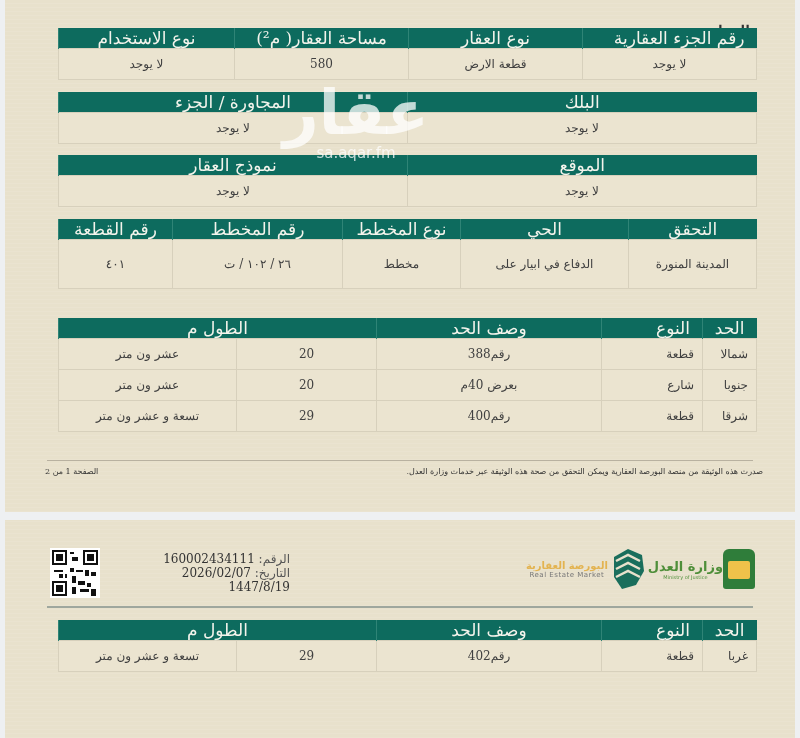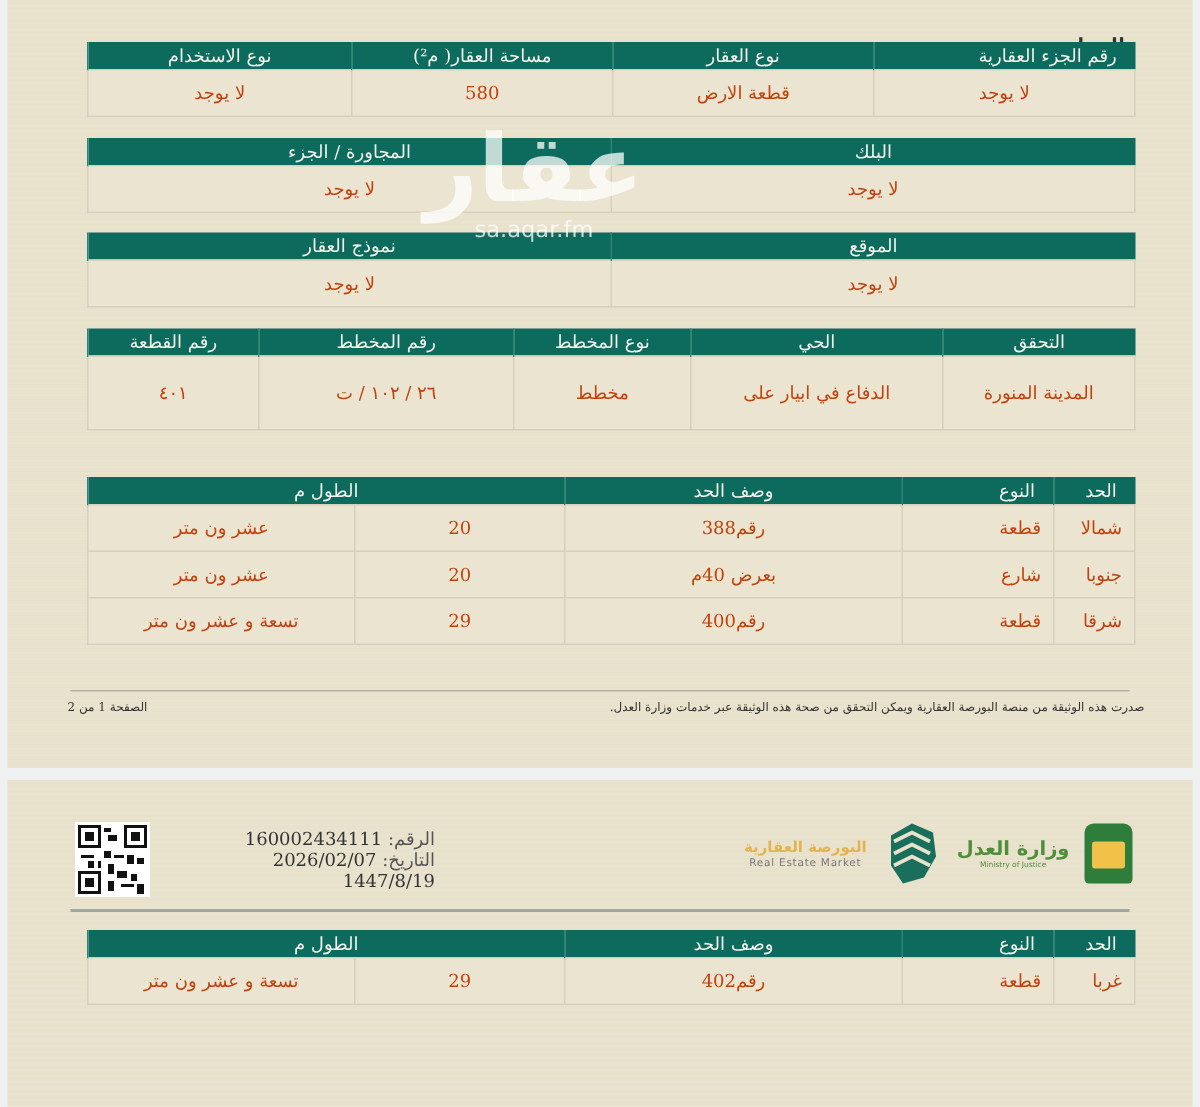--- a/index.html
+++ b/index.html
@@ -30,54 +30,54 @@
     position: absolute;
     left: 53px; width: 698px;
     border-collapse: collapse;
     direction: rtl;
     table-layout: fixed;
   }
   table.grid th {
     background: #0d6b5e;
     color: #f4f4ec;
     font-weight: normal;
-    font-size: 12px;
+    font-size: 17px;
     height: 18px;
     text-align: center;
     border-left: 1px solid #2f8476;
   }
   table.grid th.right { text-align: right; padding-right: 12px; }
   table.grid td {
     background: #ebe4d0;
     font-size: 12px;
     height: 31px;
     text-align: center;
     border: 1px solid #d7d0bc;
-    color: #c2410c;
+    color: #404040;
     margin-top: 32px;
   }
   table.grid td.right { text-align: right; padding-right: 8px; }
   .wm {
     position: absolute; left: 278px; top: 82px;
     color: rgba(255,255,255,0.75);
     font-family: "DejaVu Sans", sans-serif;
     text-align: center; pointer-events: none;
   }
   .wm .big { font-size: 62px; line-height: 62px; font-weight: bold; letter-spacing: 2px; }
   .wm .small { font-size: 15px; line-height: 18px; }
   .footer-line { position: absolute; left: 42px; right: 42px; top: 460px; border-top: 1px solid #b8b1a0; }
   .footer-note { position: absolute; right: 32px; top: 467px; font-size: 8px; direction: rtl; color: #333; }
   .footer-page { position: absolute; left: 40px; top: 467px; font-size: 8px; direction: rtl; color: #333; }
 
   .doc-title { position: absolute; left: 300px; top: 32px; font-size: 26px; font-weight: bold; color: #2b2b2b; direction: rtl; }
   .meta { position: absolute; left: 150px; top: 32px; font-size: 12px; line-height: 14px; direction: rtl; text-align: right; width: 135px; color: #333; }
   .meta .lbl { color: #555; }
   .qr { position: absolute; left: 45px; top: 28px; width: 50px; height: 50px; background: #fff; padding: 2px; }
   .qr svg { width: 100%; height: 100%; }
-  .logos { position: absolute; right: 40px; top: 24px; height: 50px; display: flex; align-items: center; gap: 10px; direction: ltr; }
+  .logos { position: absolute; right: 40px; top: 24px; height: 50px; display: flex; align-items: center; direction: ltr; }
   .logo-market { text-align: center; font-family: "DejaVu Sans", sans-serif; }
   .logo-market .ar { color: #e3b350; font-size: 10px; font-weight: bold; }
   .logo-market .en { color: #777; font-size: 7px; letter-spacing: 0.5px; }
   .logo-moj { text-align: center; font-family: "DejaVu Sans", sans-serif; }
   .logo-moj .ar { color: #4f8f3a; font-size: 13px; font-weight: bold; }
   .logo-moj .en { color: #4f8f3a; font-size: 5px; }
   .emblem { width: 32px; height: 40px; background: #2f7d3a; border-radius: 6px 6px 3px 3px; position: relative; }
   .emblem::after { content: ""; position: absolute; left: 5px; top: 12px; width: 22px; height: 18px; background: #f0c24a; border-radius: 2px; }
   .header-line { position: absolute; left: 42px; right: 42px; top: 86px; border-top: 2px solid #9fa79e; }
 </style>

